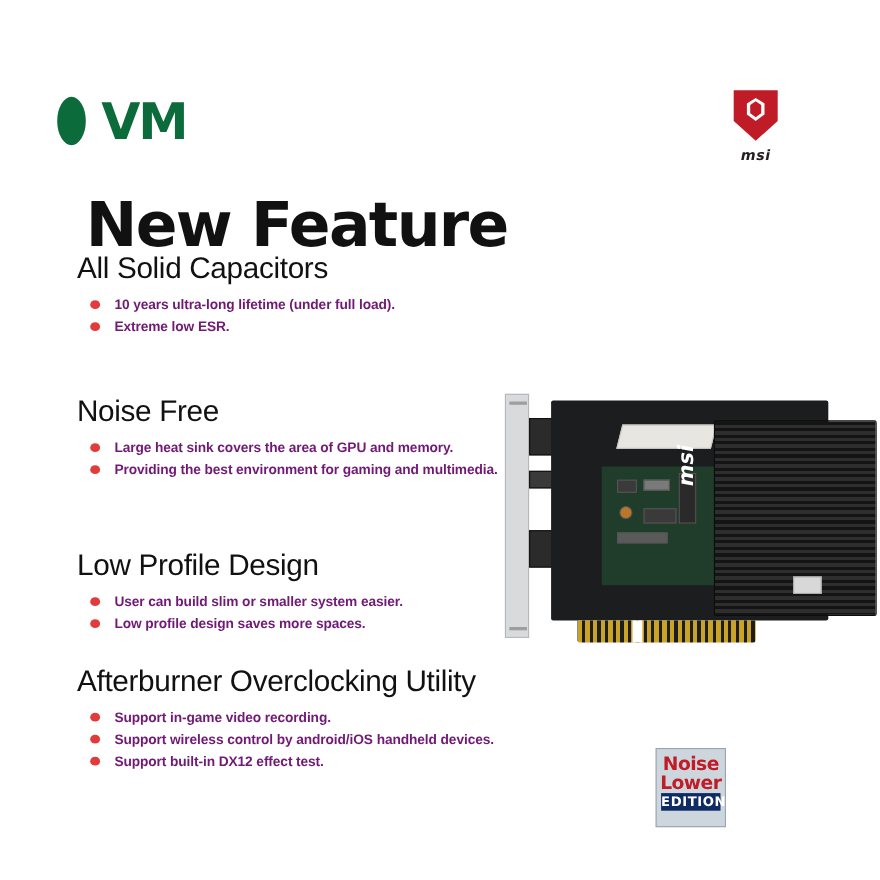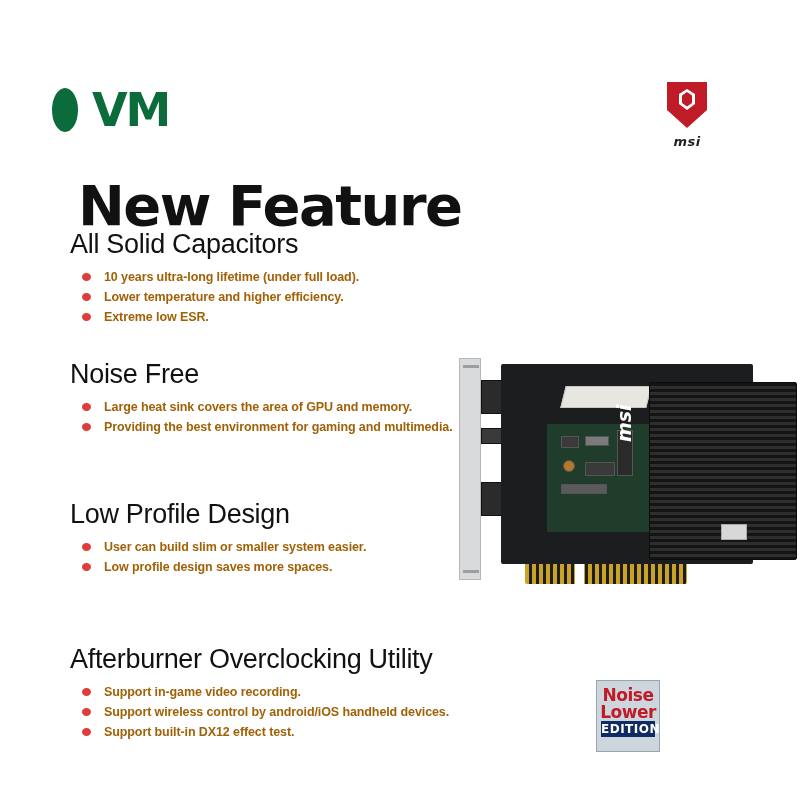--- a/index.html
+++ b/index.html
@@ -112,39 +112,39 @@
     list-style: none;
     margin: 0;
     padding: 0 0 0 12px;
   }
   .bullets li {
     position: relative;
     padding-left: 22px;
     margin-bottom: 2px;
     font-size: 12.5px;
     font-weight: bold;
-    color: #a16207;
+    color: #701a75;
     line-height: 1.45;
     letter-spacing: -0.1px;
   }
   .bullets li .dot {
     position: absolute;
     left: 0;
     top: 5px;
     width: 9px;
     height: 8px;
     border-radius: 50%;
     background: #e23b3b;
     display: block;
   }
 
   #sec-capacitors { top: 110px; }
   #sec-noise { top: 240px; }
   #sec-lowprofile { top: 380px; }
-  #sec-afterburner { top: 485px; width: 470px; margin-top: 40px; }
+  #sec-afterburner { top: 485px; width: 470px; }
 
   
   .product {
     position: absolute;
     left: 455px;
     top: 230px;
     width: 310px;
     height: 240px;
   }
   .bracket {
@@ -334,21 +334,20 @@
   </div>
 
   <div class="content">
 
     <h1 class="title-main">New Feature</h1>
 
     <div class="section" id="sec-capacitors">
       <h2>All Solid Capacitors</h2>
       <ul class="bullets">
         <li><span class="dot"></span><span>10 years ultra-long lifetime (under full load).</span></li>
-        <li><span class="dot"></span><span>Lower temperature and higher efficiency.</span></li>
         <li><span class="dot"></span><span>Extreme low ESR.</span></li>
       </ul>
     </div>
 
     <div class="section" id="sec-noise">
       <h2>Noise Free</h2>
       <ul class="bullets">
         <li><span class="dot"></span><span>Large heat sink covers the area of GPU and memory.</span></li>
         <li><span class="dot"></span><span>Providing the best environment for gaming and multimedia.</span></li>
       </ul>

